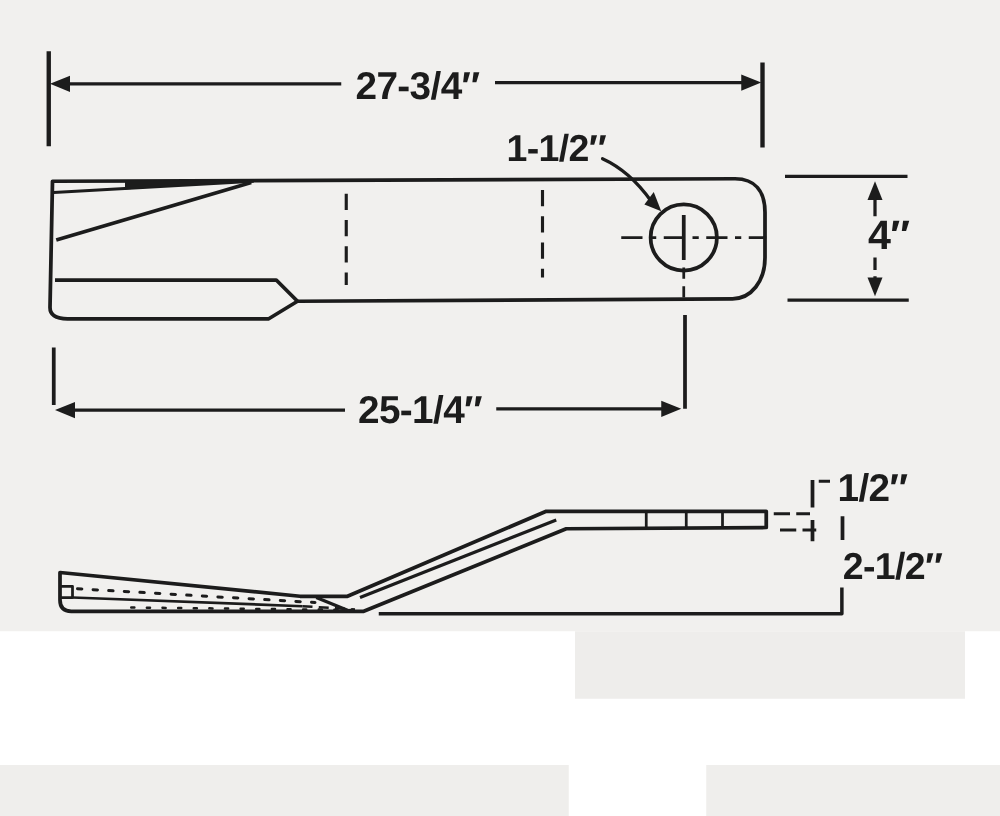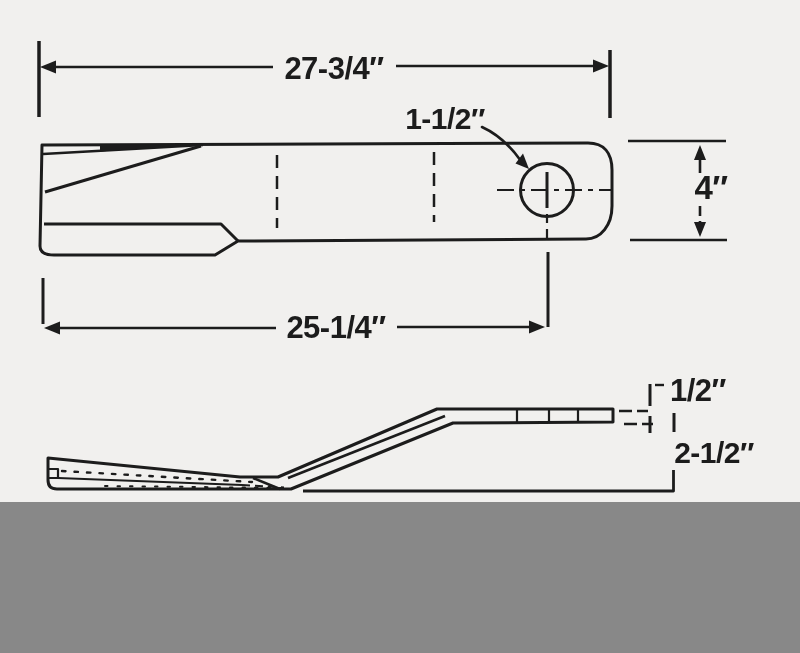--- a/index.html
+++ b/index.html
@@ -3,21 +3,21 @@
 <meta charset="utf-8">
 <style>
   :root{
     --bg:#f1f0ee;
     --paper:#ffffff;
     --line:#1c1c1c;
   }
   html,body{margin:0;padding:0;}
   body{background:#888;font-family:"Liberation Sans","DejaVu Sans",sans-serif;}
   .stage{
-    position:relative;width:800px;height:502px;margin:0 auto;
+    position:relative;width:800px;height:653px;margin:0 auto;
     background:var(--bg);overflow:hidden;
   }
   svg{display:block;position:absolute;left:0;top:0;}
   .ln{stroke:var(--line);fill:none;stroke-linecap:butt;stroke-linejoin:round;}
   .rd{stroke-linecap:round;}
   .fl{fill:var(--line);stroke:none;}
   .txt{
     fill:var(--line);
     font-family:"Liberation Sans","DejaVu Sans",sans-serif;
     font-weight:bold;

